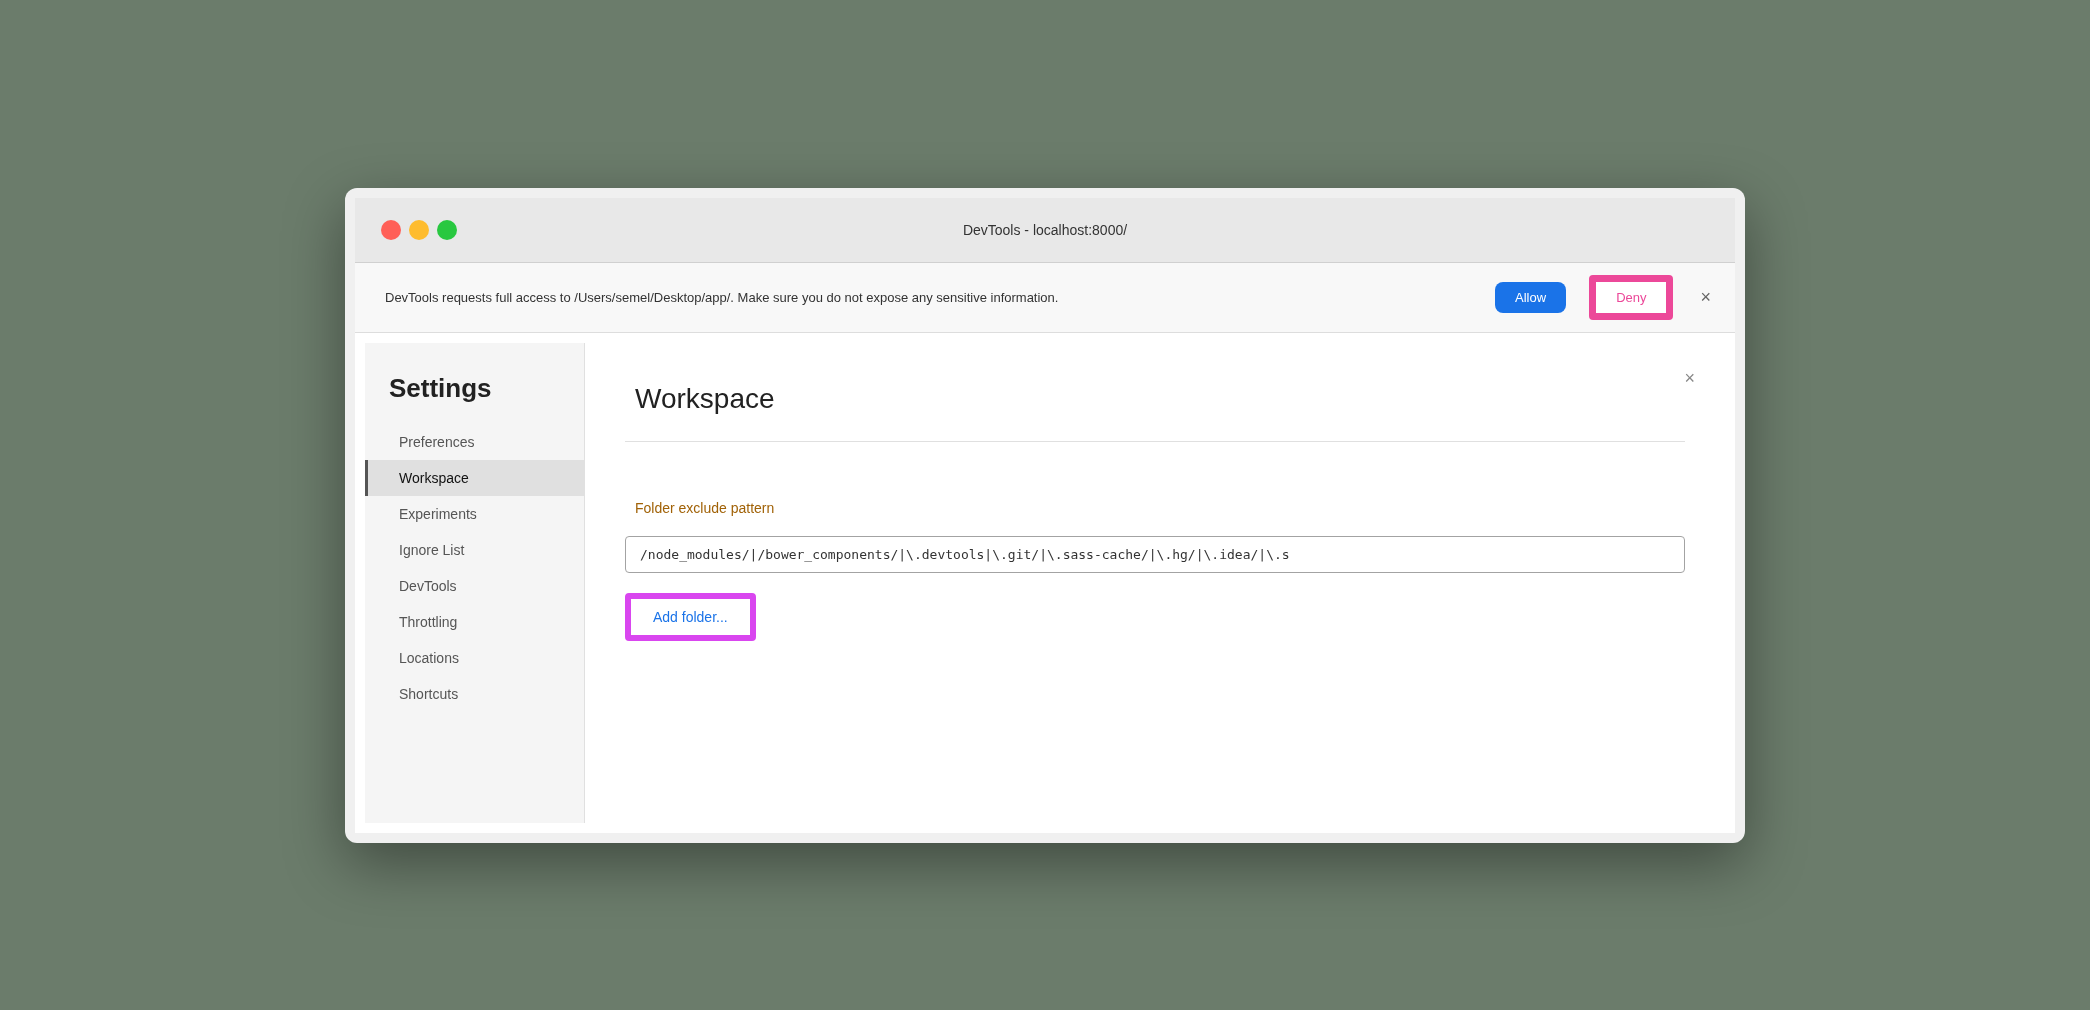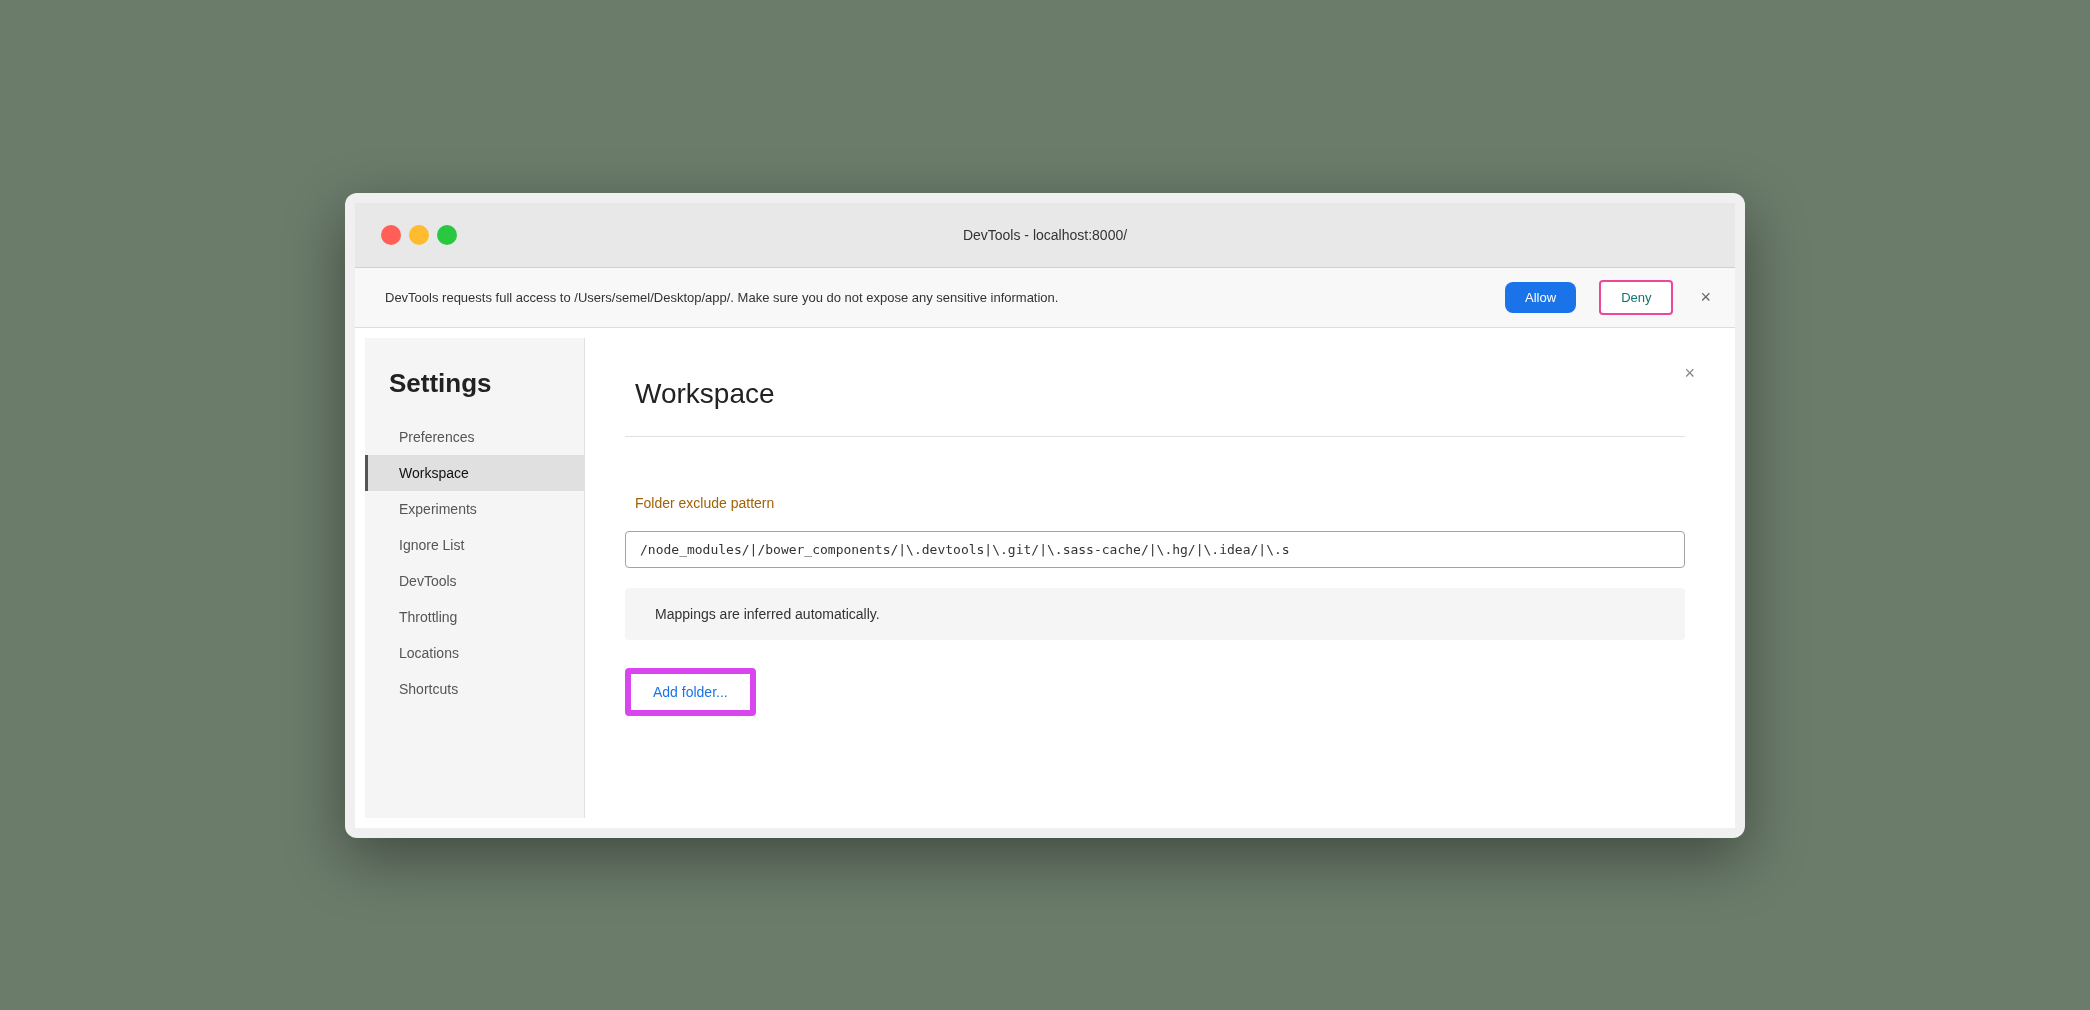--- a/index.html
+++ b/index.html
@@ -78,22 +78,22 @@
       border: none;
       padding: 8px 20px;
       border-radius: 8px;
       font-size: 13px;
       font-weight: 500;
       cursor: pointer;
     }
 
     .btn-deny {
       background: white;
-      color: #0f766e;
-      border: 2px solid #ec4899;
+      color: #ec4899;
+      border: 7px solid #ec4899;
       padding: 8px 20px;
       border-radius: 4px;
       font-size: 13px;
       cursor: pointer;
     }
 
     .notification-close {
       color: #666;
       font-size: 18px;
       cursor: pointer;
@@ -258,19 +258,16 @@
         <span>Shortcuts</span>
       </div>
     </div>
 
     <div class="content-area">
       <span class="close-icon">×</span>
       <h1 class="content-title">Workspace</h1>
       <hr class="divider">
       <div class="field-label">Folder exclude pattern</div>
       <input class="text-input" type="text" value="/node_modules/|/bower_components/|\.devtools|\.git/|\.sass-cache/|\.hg/|\.idea/|\.s" style="">
-      <div class="info-box">
-        <span>Mappings are inferred automatically.</span>
-      </div>
       <button class="btn-add-folder">Add folder...</button>
     </div>
   </div>
 </div>
 
 </body></html>

